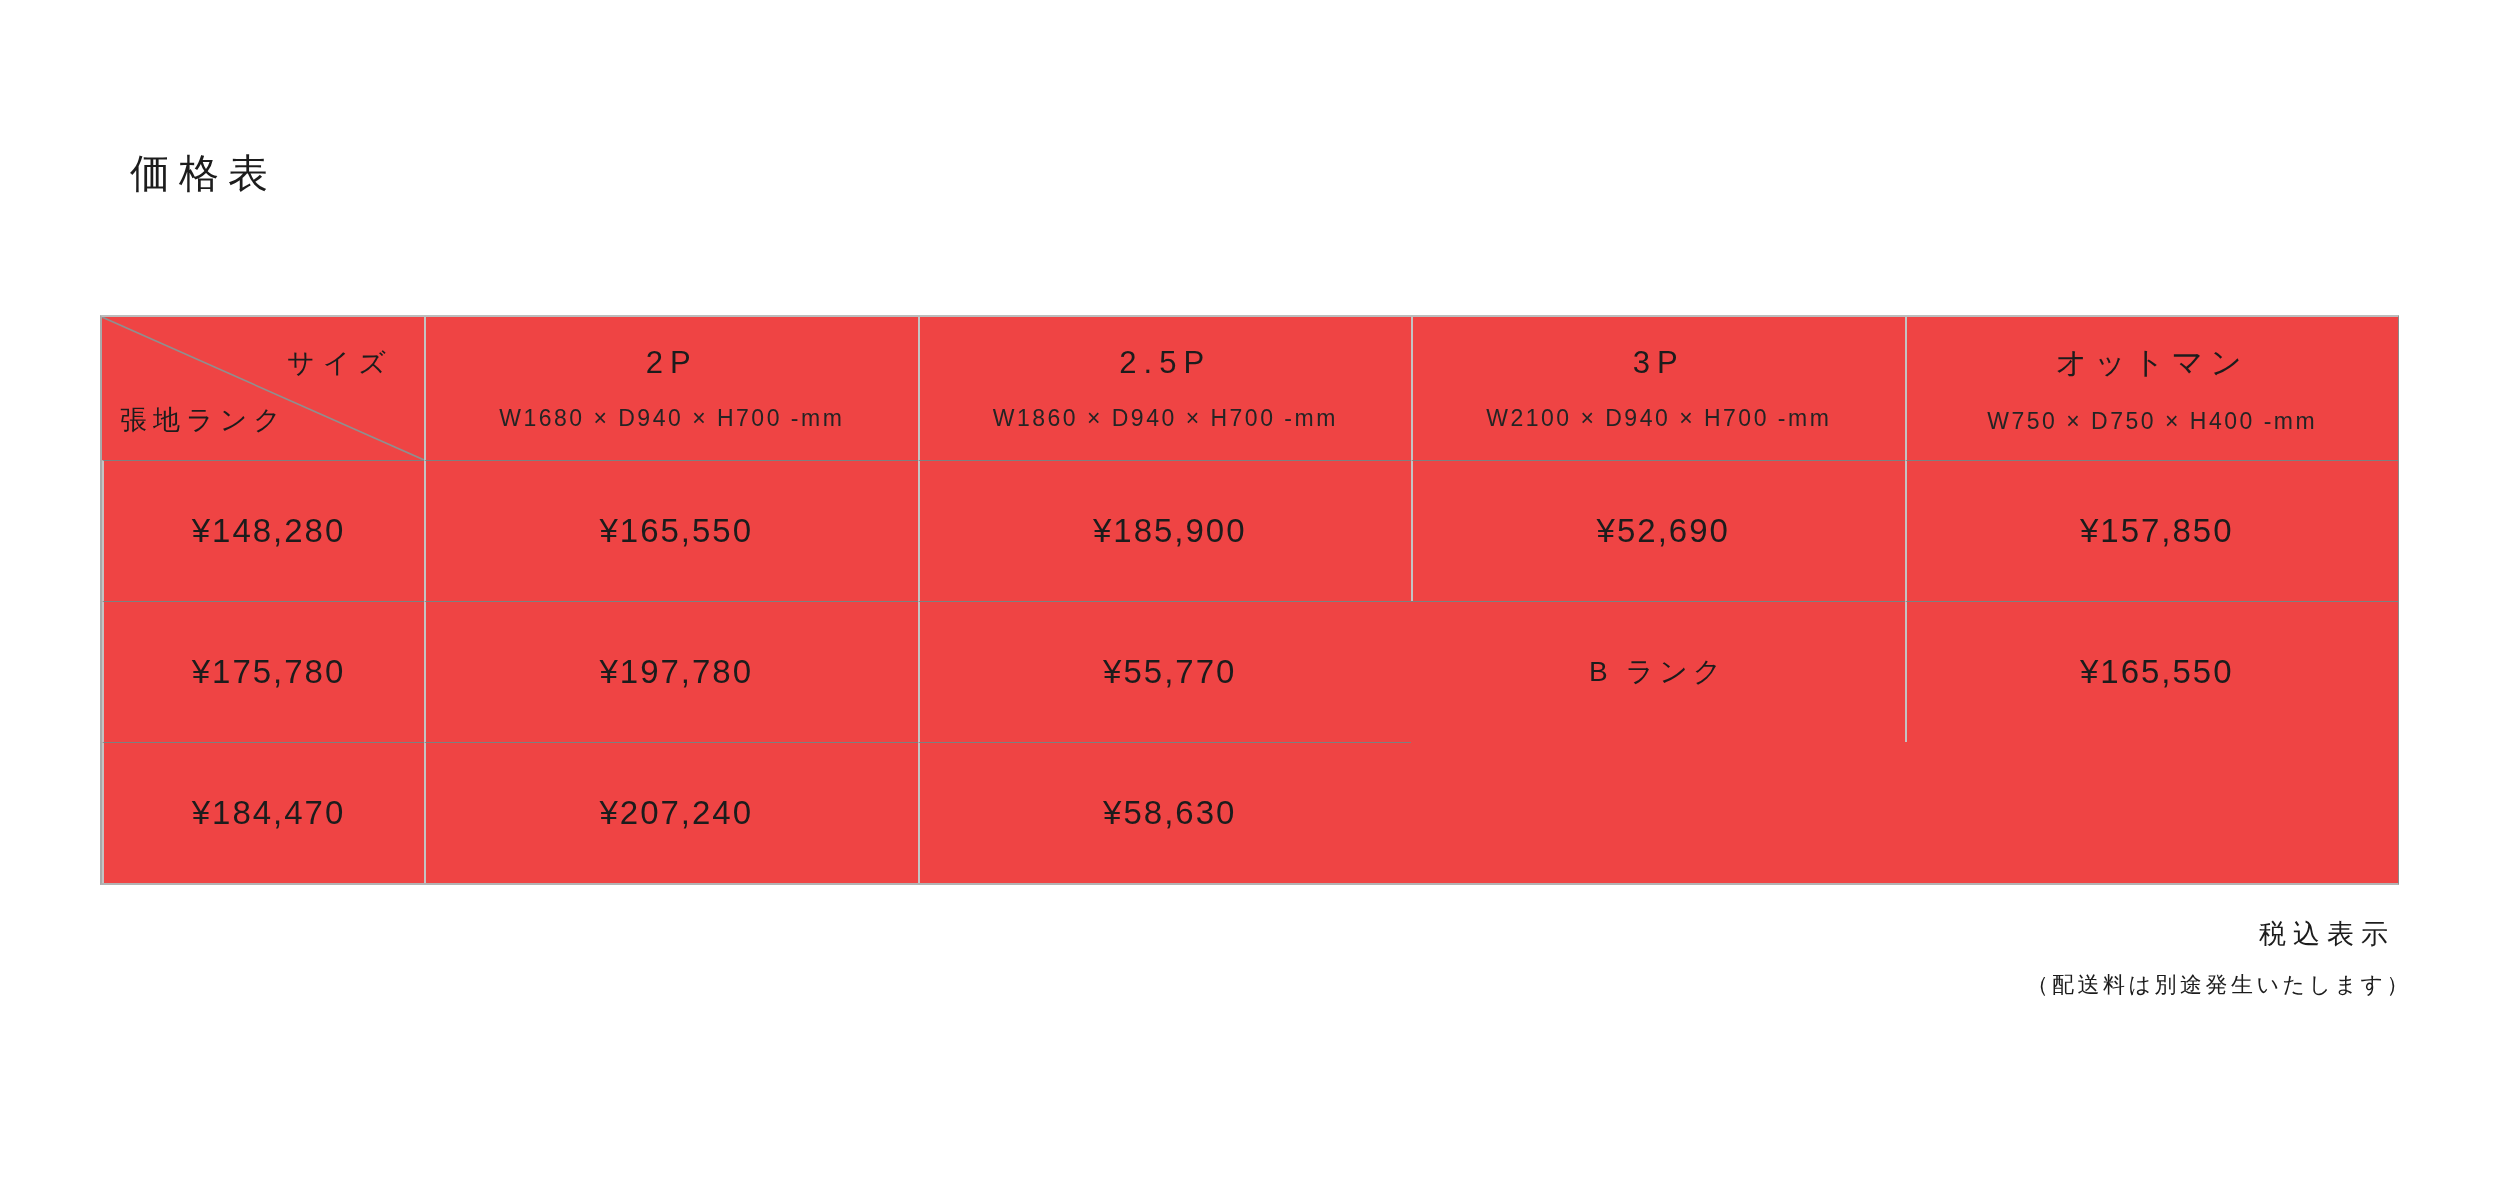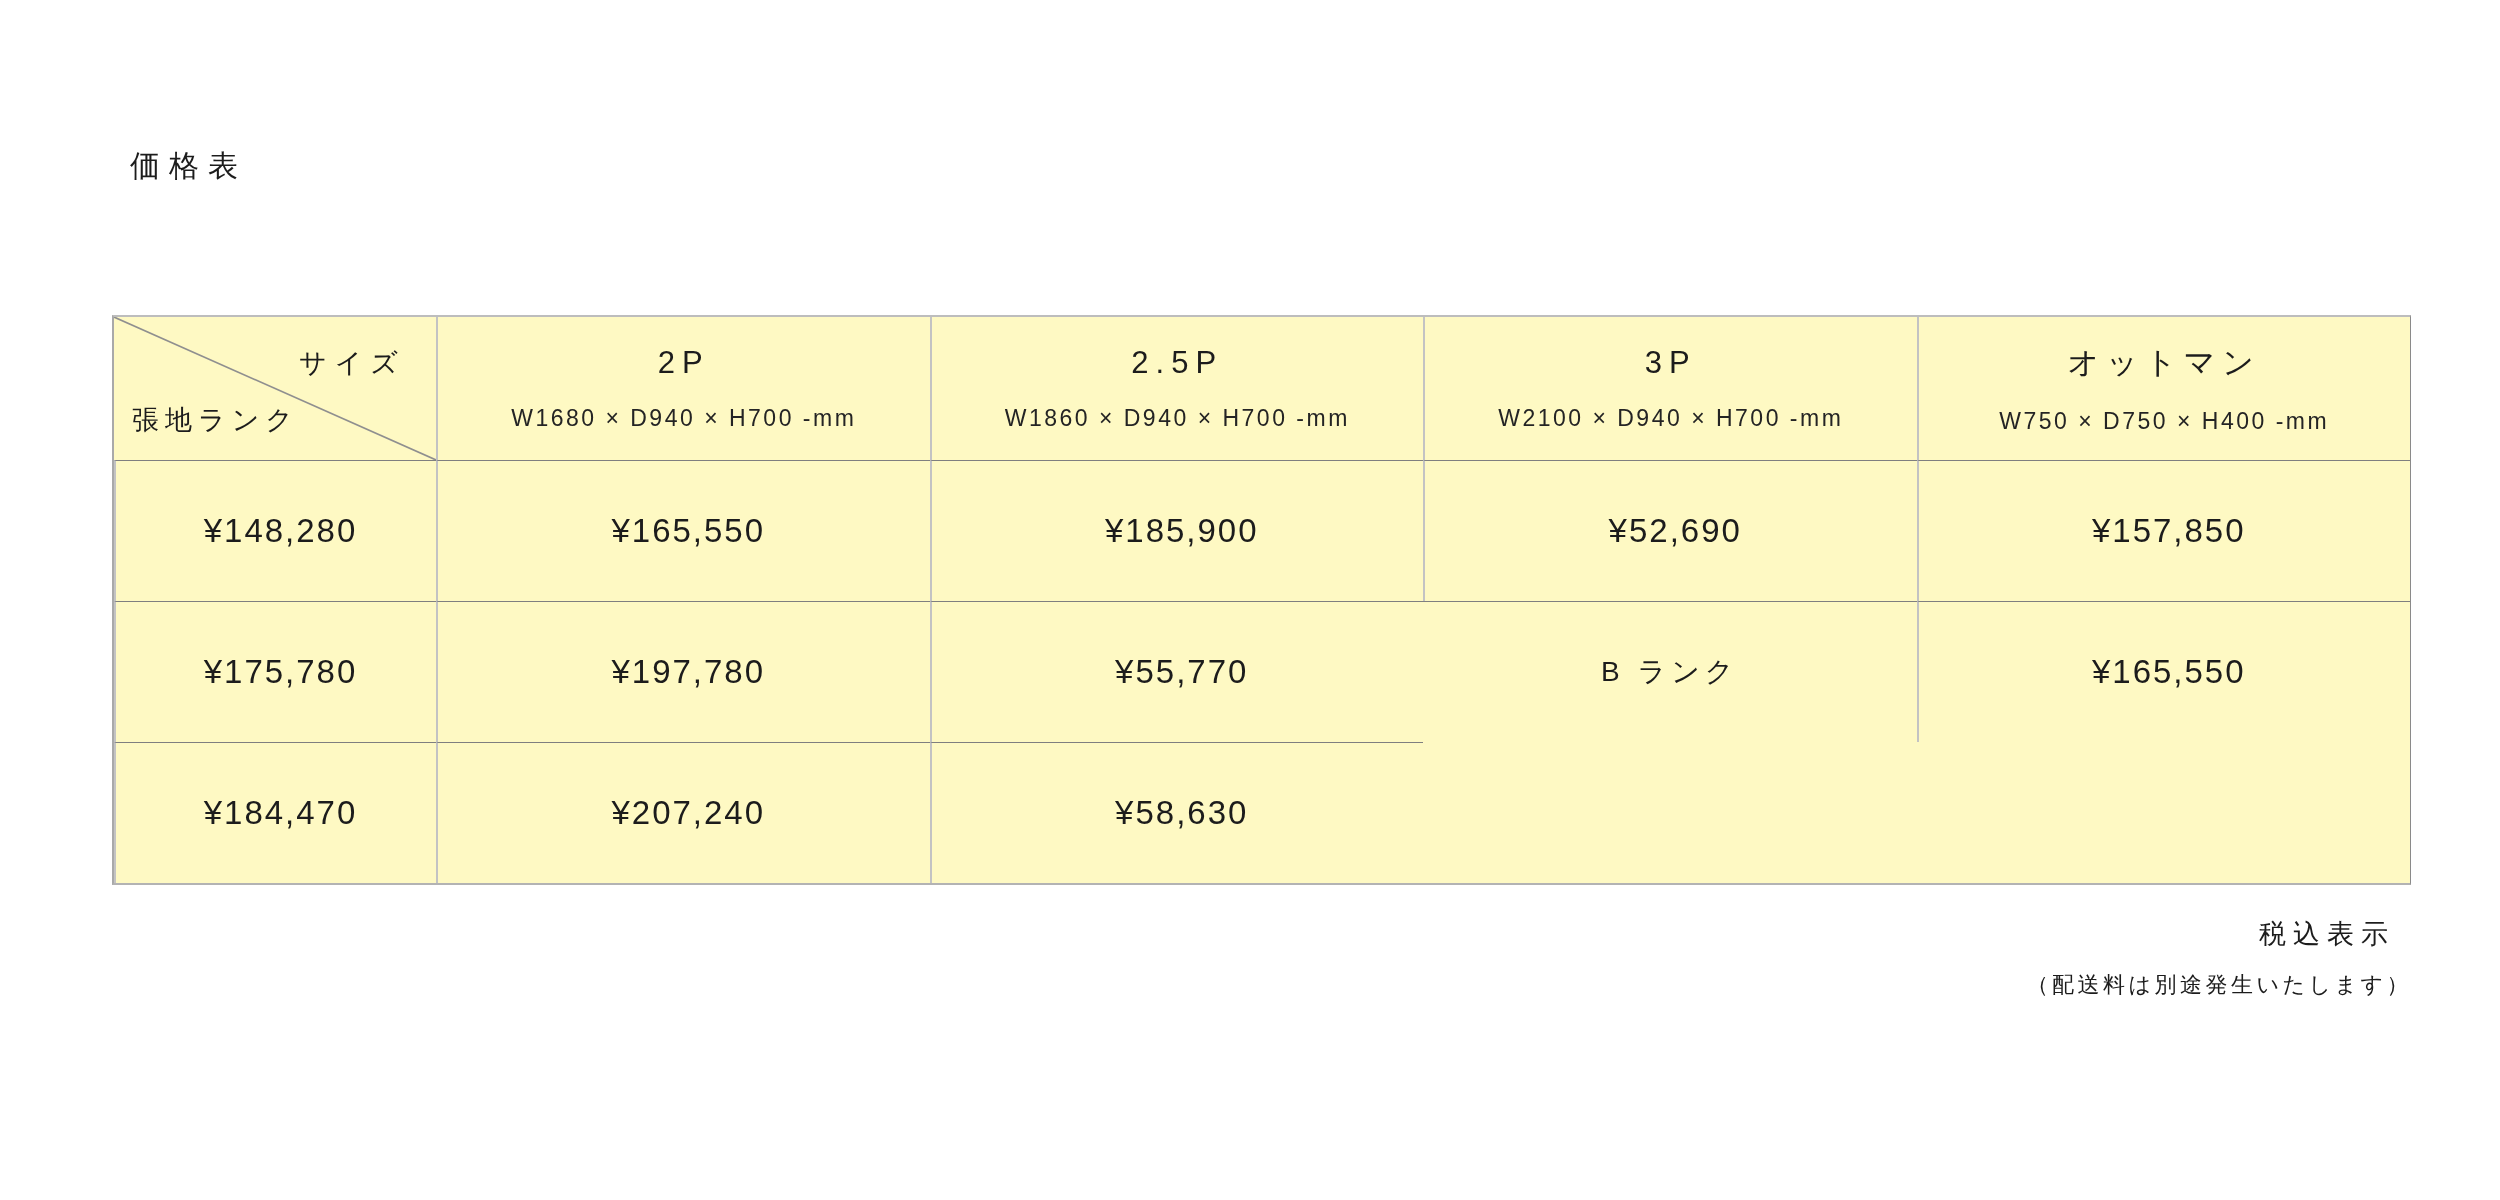--- a/index.html
+++ b/index.html
@@ -7,36 +7,36 @@
   body {
     width:2500px; height:1200px;
     position:relative;
     font-family:"Liberation Sans", "DejaVu Sans", sans-serif;
     color:#1c1c1c;
     overflow:hidden;
   }
 
   .page-title {
     position:absolute; left:130px; top:146px;
-    font-size:30px; font-weight:400; letter-spacing:9px;
+    font-size:40px; font-weight:400; letter-spacing:9px;
     color:#1c1c1c; white-space:nowrap;
   }
 
   
   .price-table {
-    position:absolute; left:112px; top:315px;
+    position:absolute; left:100px; top:315px;
     width:2299px; height:570px;
     display:grid;
     grid-template-columns:322px repeat(4, 1fr);
     grid-template-rows:143px repeat(3, 1fr);
     border-top:2px solid #bdbdbd;
     border-left:2px solid #a9a9a9;
     border-bottom:2px solid #b3b3b3;
     border-right:1px solid #8a8a8a;
-    background:#fef9c3;
+    background:#ef4444;
   }
   .cell {
     border-left:2px solid #c3c3c3;
     border-top:1px solid #7f7f7f;
     display:flex; align-items:center; justify-content:center;
     position:relative;
     white-space:nowrap;
   }
   .cell.first-col { border-left:none; }
   .cell.first-row { border-top:none; }

